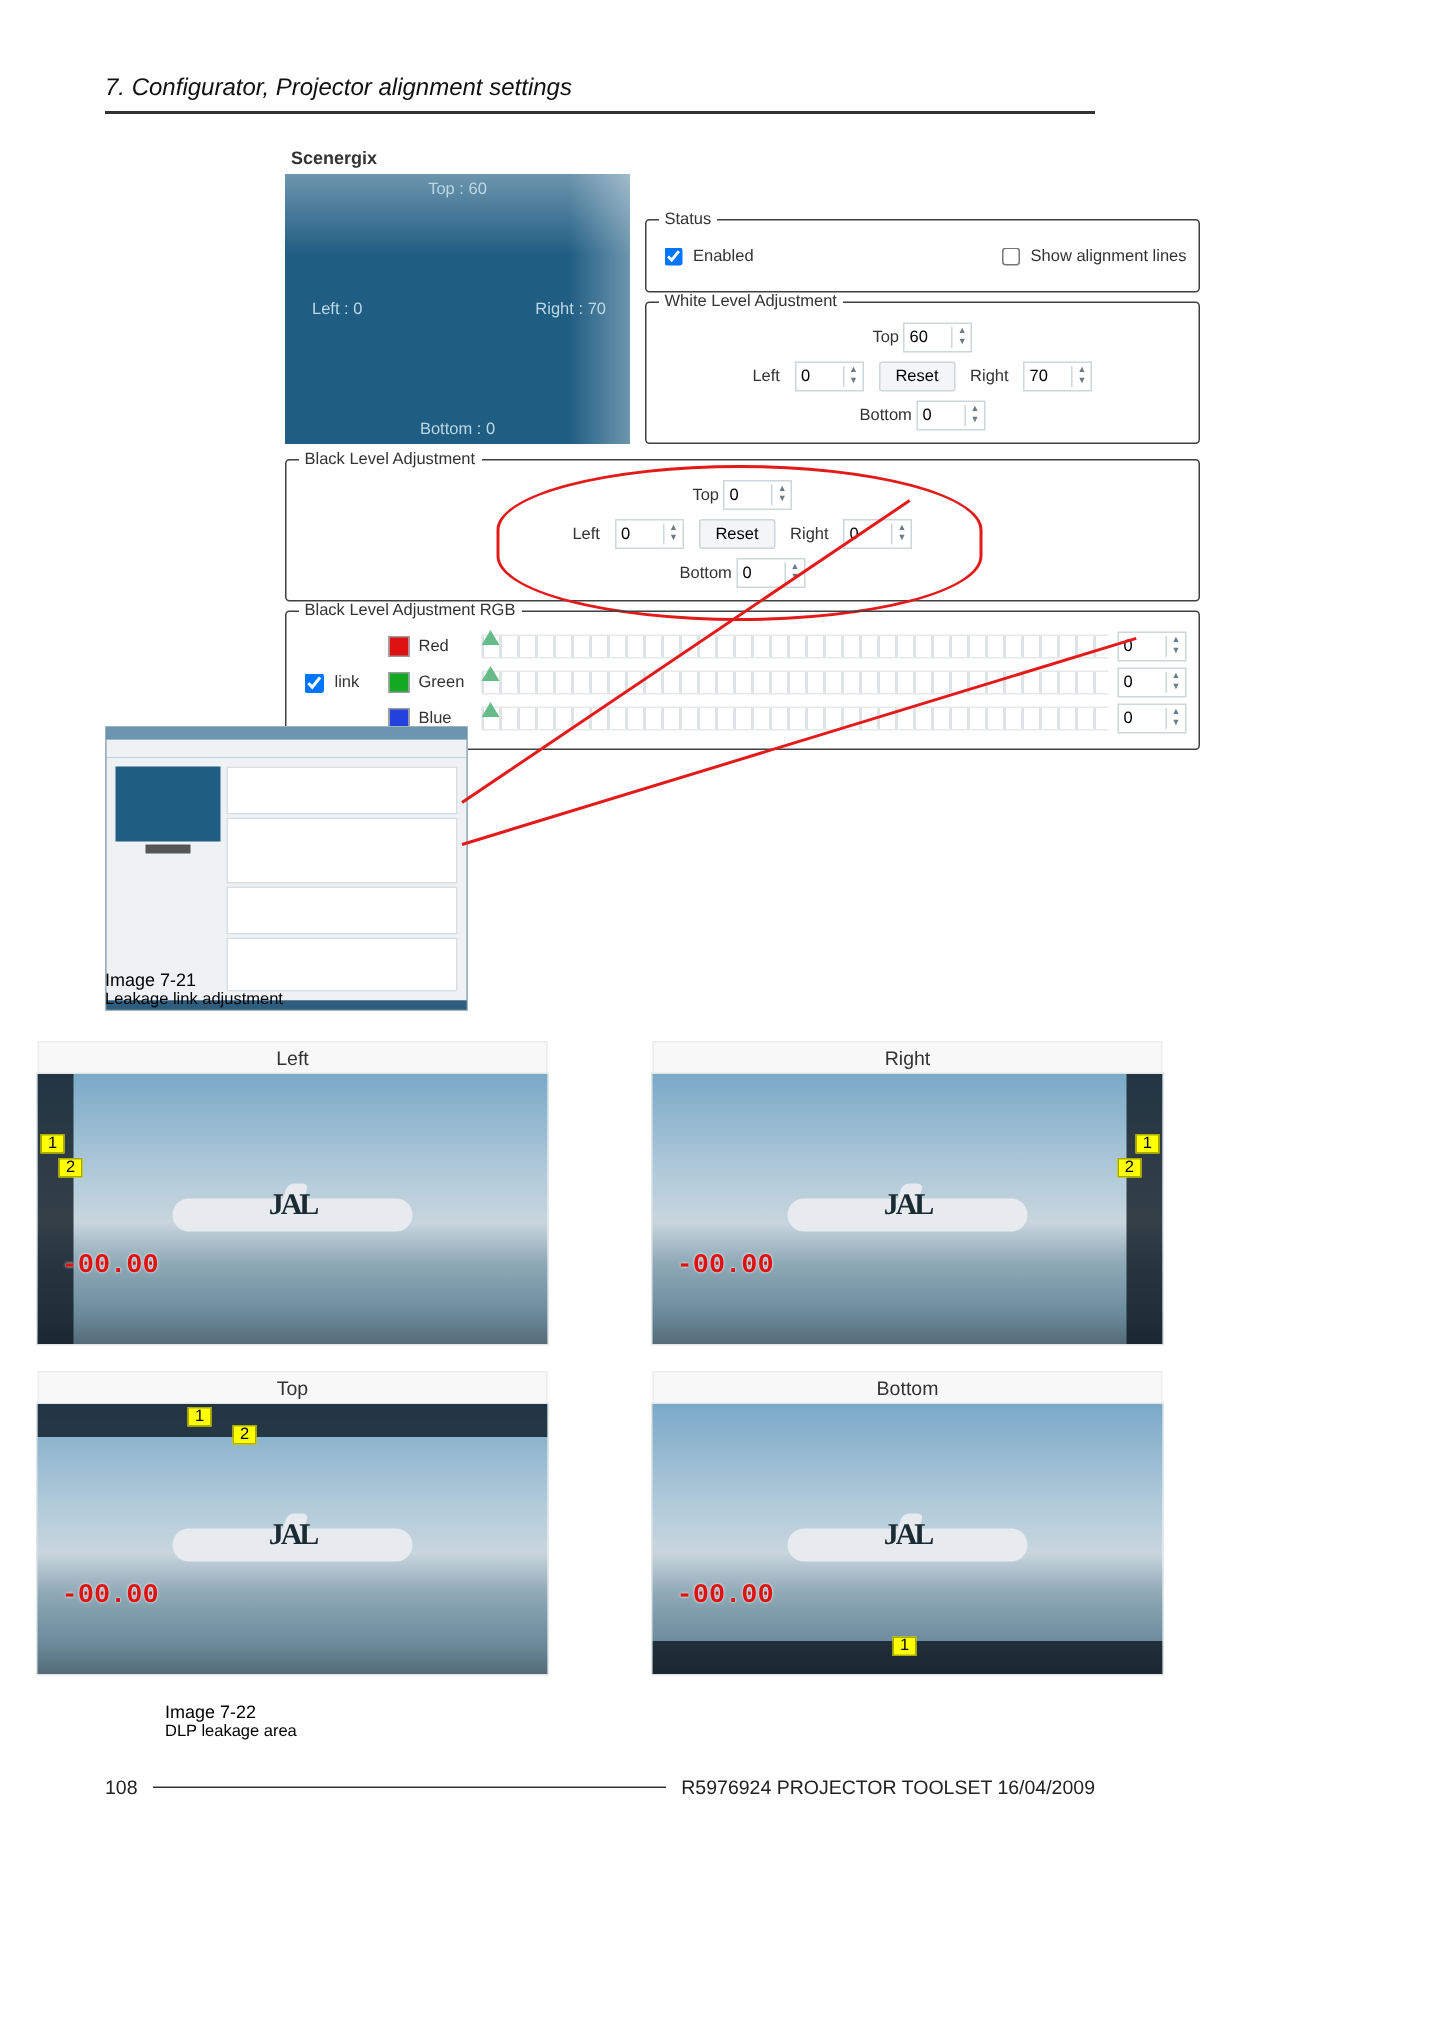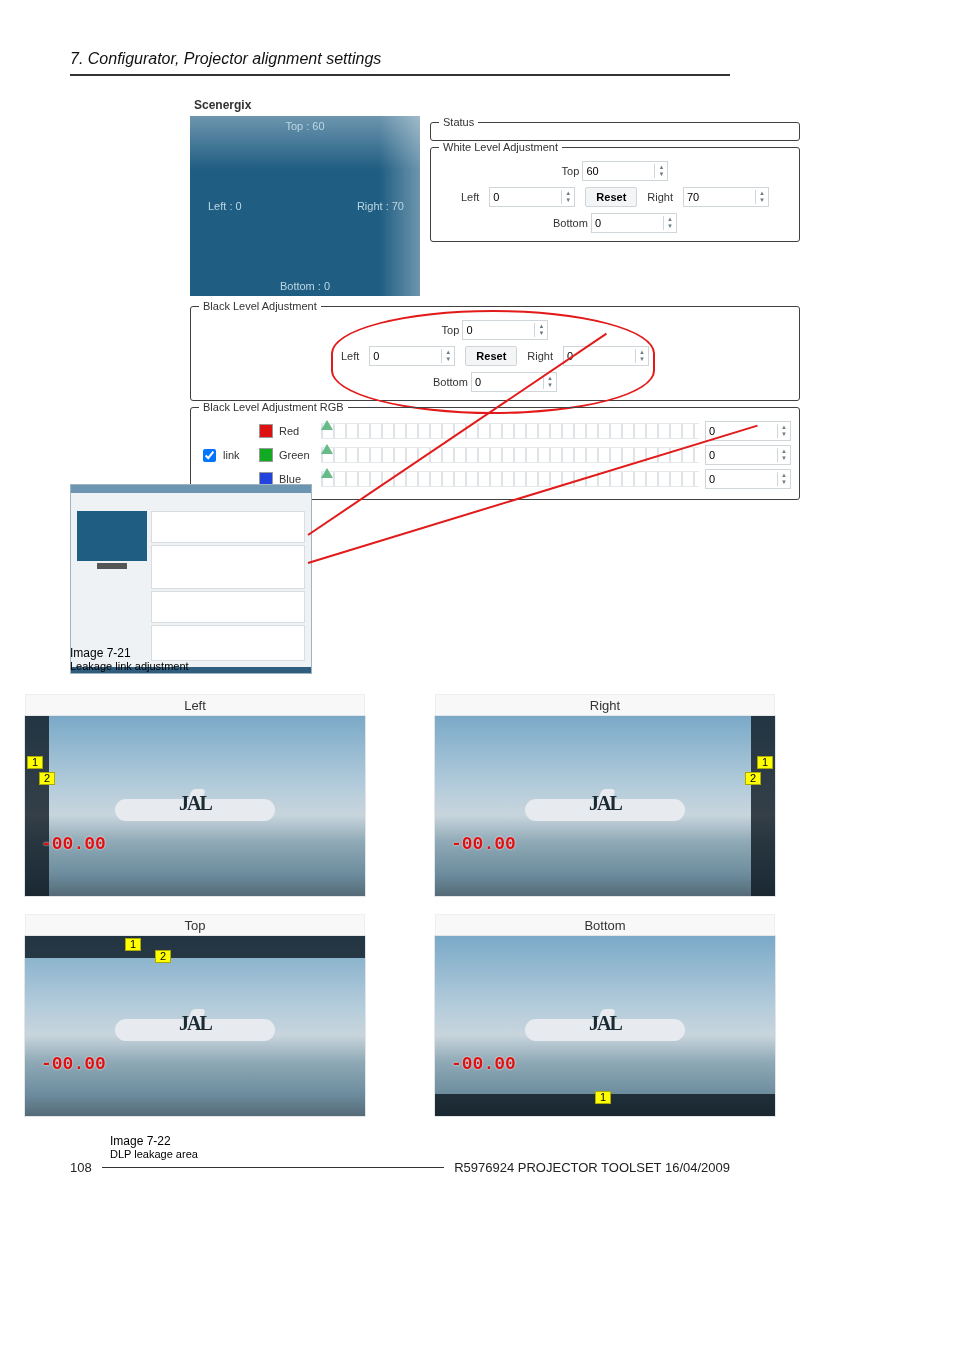--- a/index.html
+++ b/index.html
@@ -33,21 +33,21 @@
     top: 0;
     width: 610px;
     background: #fff;
   }
   .scenergix-title {
     font-size: 12px;
     font-weight: bold;
     color: #333;
     padding: 4px 0 4px 4px;
   }
-  .sc-row { display: flex; }
+  .sc-row { display: flex; align-items: flex-end; }
   .sc-preview {
     width: 230px;
     height: 180px;
     background: #1f5d82;
     position: relative;
     color: #bcd7e3;
     font-size: 11px;
   }
   .sc-preview .lbl-top { position: absolute; top: 4px; left: 50%; transform: translateX(-50%); }
   .sc-preview .lbl-left { position: absolute; left: 6px; top: 50%; transform: translateY(-50%); padding-left: 12px; }
@@ -69,34 +69,34 @@
     font-size: 11px;
     color: #333;
   }
   fieldset.panel legend { font-size: 11px; color: #333; padding: 0 4px; }
   .status-row { display: flex; justify-content: space-between; align-items: center; padding: 4px 0 8px 0; }
   .chk { display: inline-flex; align-items: center; gap: 4px; }
   .chk input { width: 12px; height: 12px; }
   .lbl { font-size: 11px; white-space: nowrap; }
   .spin {
     display: inline-flex; align-items: center;
-    border: 1px solid #cfd6da; background: #fff; height: 18px; gap: 40px;
+    border: 1px solid #cfd6da; background: #fff; height: 18px;
   }
   .spin input {
     width: 28px; border: none; font-size: 11px; text-align: left; padding: 0 0 0 3px; height: 16px;
     background: transparent;
   }
   .spin .updn {
     display: flex; flex-direction: column; font-size: 6px; line-height: 7px;
     border-left: 1px solid #cfd6da; color: #6b7c86; width: 12px; align-items: center;
   }
   .btn {
     background: #f3f5f6; border: 1px solid #cfd6da; height: 20px;
     display: inline-flex; align-items: center; justify-content: center;
-    font-size: 11px; padding: 0 10px; border-radius: 2px; font-weight: bold;
+    font-size: 11px; padding: 0 10px; border-radius: 2px;
   }
   .red-ellipse {
     border: 2px solid #e21a1a;
     border-radius: 60% / 50%;
     position: absolute;
     pointer-events: none;
   }
   .rgb-panel fieldset { padding: 6px 8px 8px 8px; }
   .rgb-row { display: flex; align-items: center; gap: 6px; height: 24px; position: relative; }
   .swatch { width: 12px; height: 12px; border: 1px solid #999; }
@@ -167,21 +167,21 @@
   .sky-img .edge-dark { position:absolute; background: rgba(10,20,30,0.78); }
   .sky-img .edge-dark.left { left:0; top:0; width:24px; height:100%; }
   .sky-img .edge-dark.right { right:0; top:0; width:24px; height:100%; }
   .sky-img .edge-dark.top { left:0; top:0; width:100%; height:22px; }
   .sky-img .edge-dark.bottom { left:0; bottom:0; width:100%; height:22px; }
   .marker { position:absolute; background:#ff0; color:#000; font-size:11px; line-height:1; padding:0 4px; border:1px solid #aa0; }
   .caption2 { font-size: 12px; margin: 6px 0 0 40px; }
   .caption2 .sub { font-size: 11px; }
   .footer {
     display: flex; justify-content: space-between; align-items: center;
-    font-size: 13px; color: #222;
+    margin-top: 24px; font-size: 13px; color: #222;
   }
   .footer .line { flex:1; border-top: 1.5px solid #333; margin: 0 10px; height:1px; }
 </style>
 </head>
 <body>
 
 <div class="page">
   <div class="page-header">7. Configurator, Projector alignment settings</div>
 
   <div class="upper-figure-wrap">
@@ -193,20 +193,30 @@
           <div class="band-top"></div>
           <div class="band"></div>
           <span class="lbl-top">Top : 60</span>
           <span class="lbl-left">Left : 0</span>
           <span class="lbl-right">Right : 70</span>
           <span class="lbl-bottom">Bottom : 0</span>
         </div>
         <div class="sc-right">
           <fieldset class="panel">
             <legend>Status</legend>
+            <div class="status-row">
+              <label class="chk">
+                <input type="checkbox" checked="" style="">
+                <span>Enabled</span>
+              </label>
+              <label class="chk">
+                <input type="checkbox" style="">
+                <span>Show alignment lines</span>
+              </label>
+            </div>
           </fieldset>
           <fieldset class="panel">
             <legend>White Level Adjustment</legend>
             <div style="text-align:center; padding:2px 0 6px 0;">
               <span class="lbl">Top</span>
               <span class="spin">
                 <input value="60" style="">
                 <span class="updn">
                     <span>▲</span>
                     <span>▼</span>

